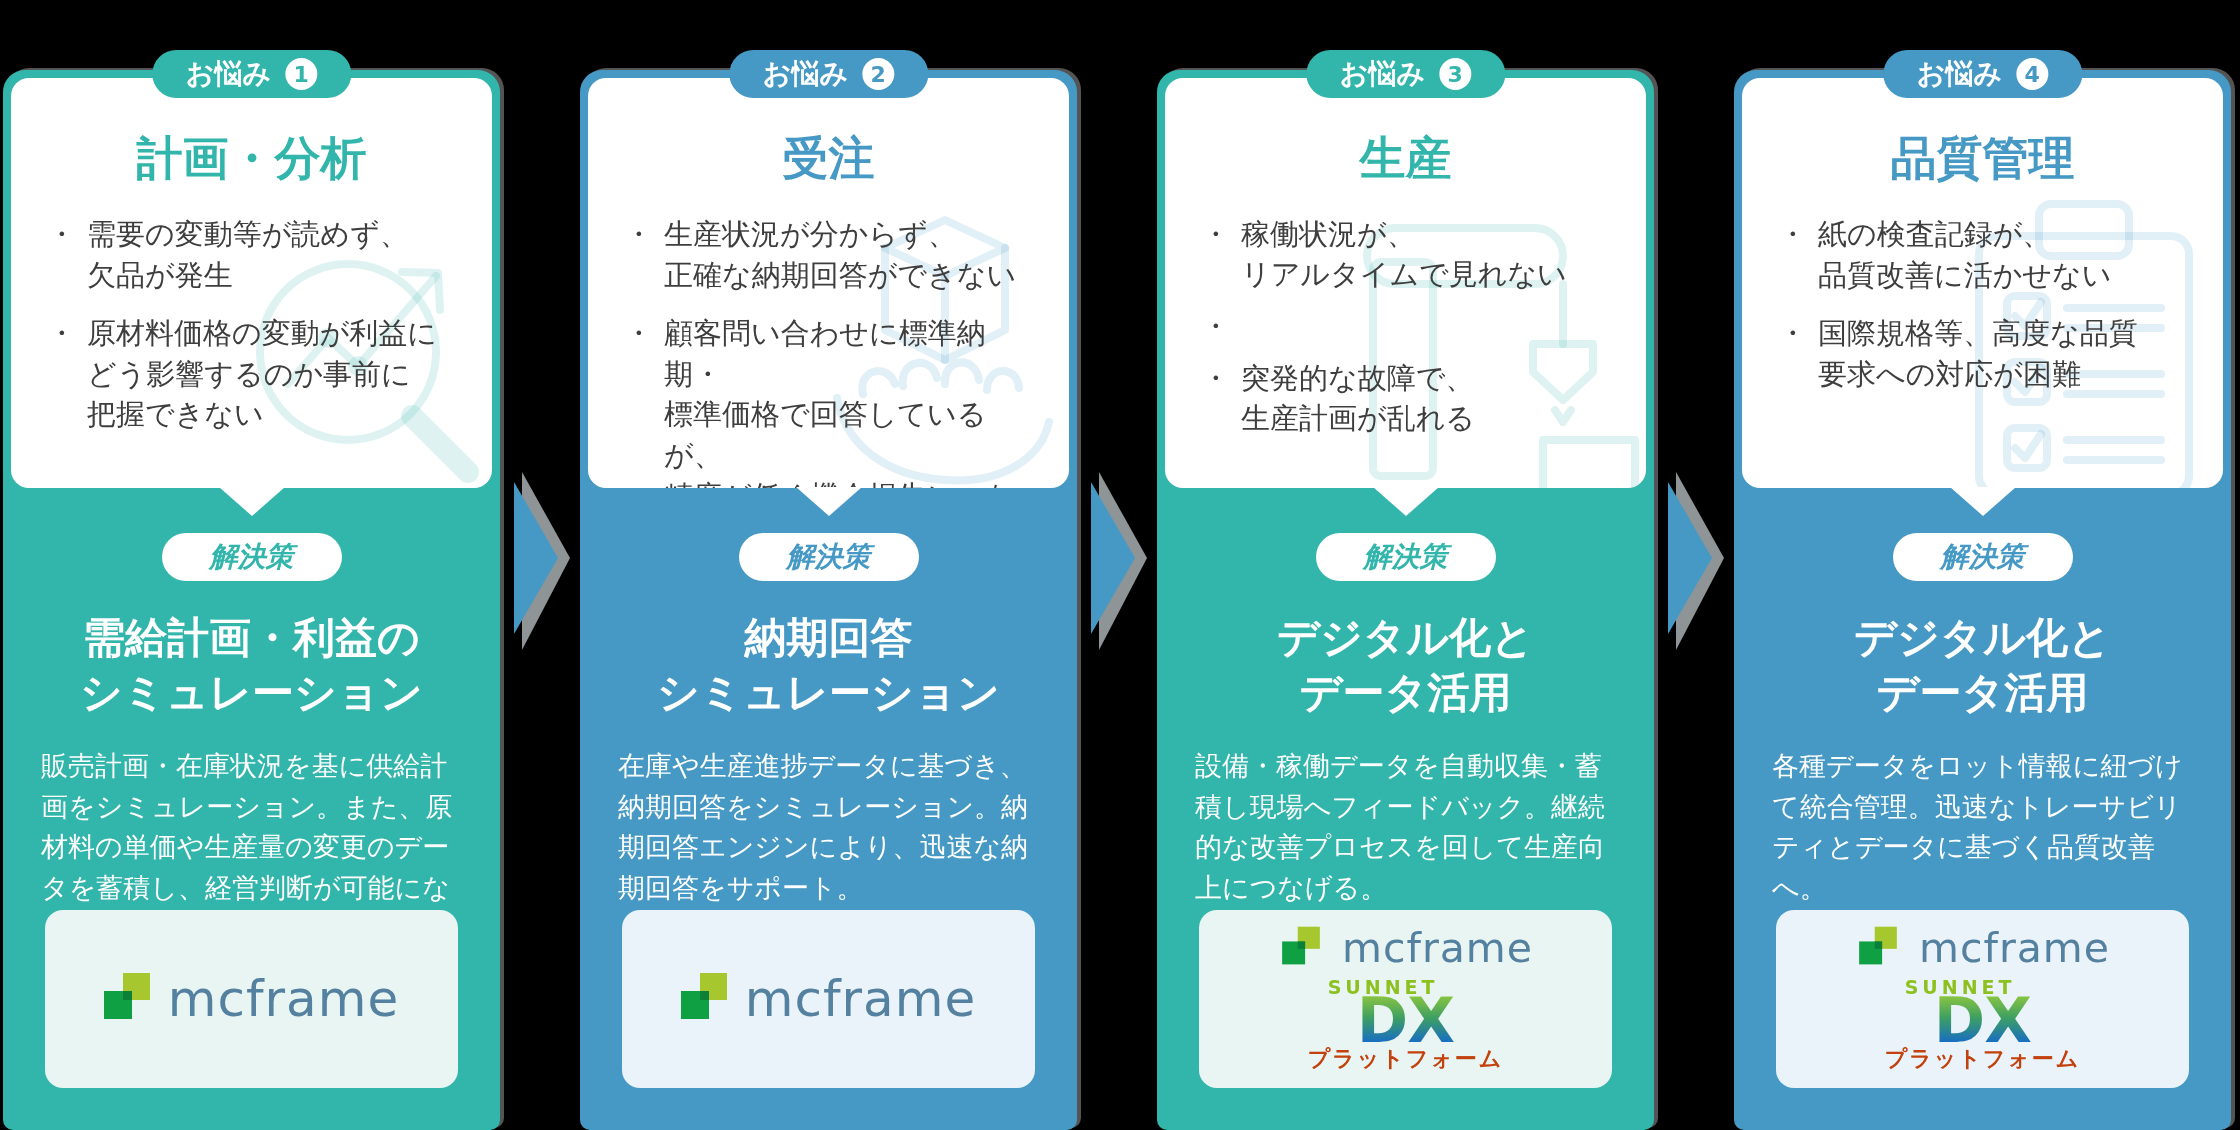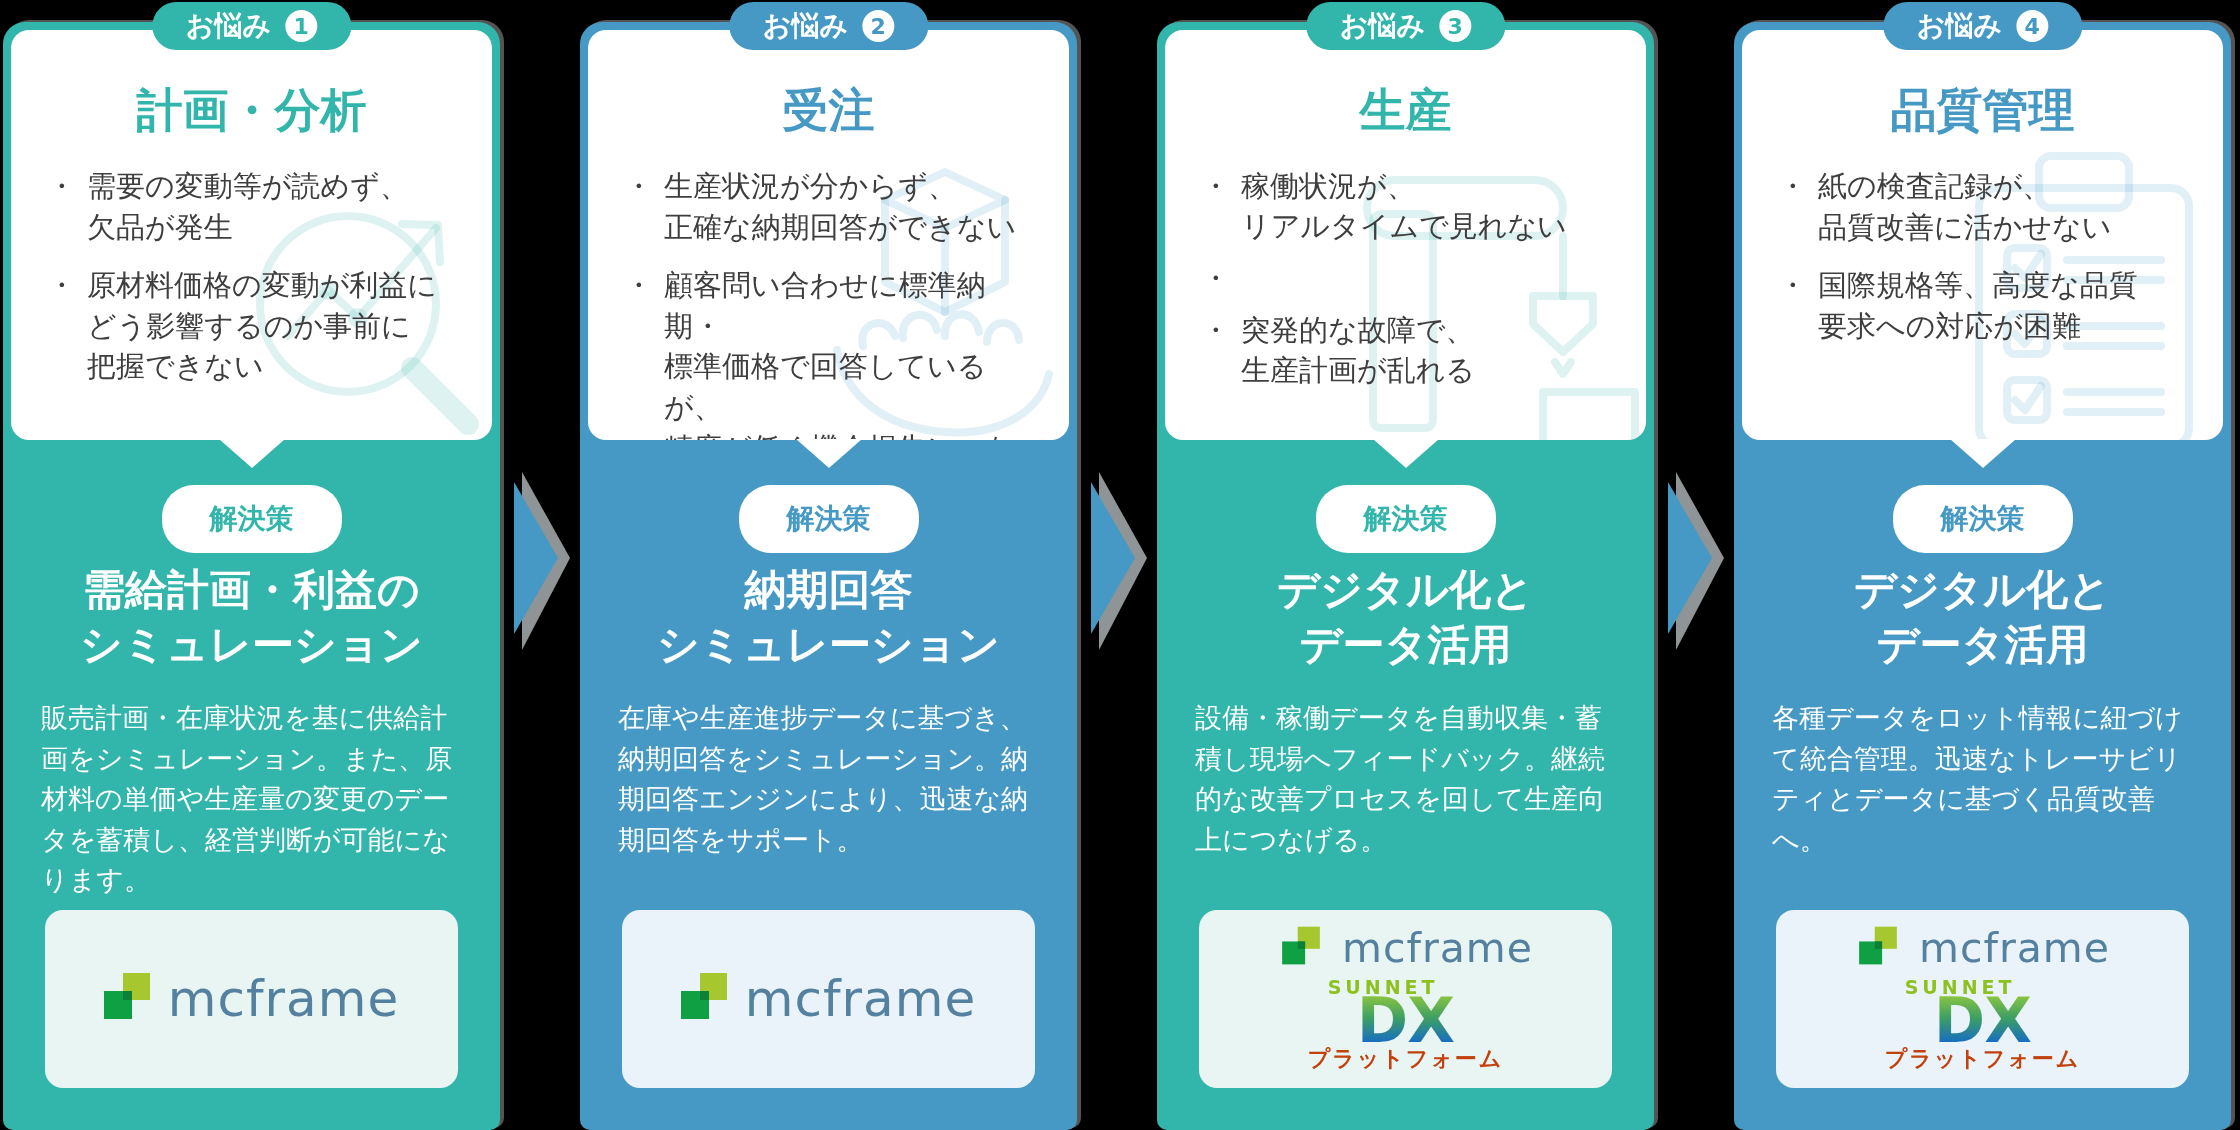--- a/index.html
+++ b/index.html
@@ -3,21 +3,21 @@
 <meta charset="utf-8">
 <style>
   * { margin:0; padding:0; box-sizing:border-box; }
   html,body { width:2240px; height:1130px; }
   body {
     background:#000;
     font-family:"DejaVu Sans", sans-serif;
     position:relative;
     overflow:hidden;
   }
-  .stage { position:absolute; inset:0; display:flex; gap:80px; padding-left:3px; }
+  .stage { position:absolute; inset:0; display:flex; gap:80px; padding-left:3px;margin-top:48px; }
   .column { width:497px; flex:none; position:relative; }
   .column.theme-teal { --accent:#32b5ab; --logo-bg:#e9f5f3; }
   .column.theme-blue { --accent:#4599c4; --logo-bg:#eaf3fa; }
 
   .card {
     position:absolute; top:22px; left:0; right:0; bottom:0;
     background:var(--accent);
     border-radius:22px 22px 10px 10px;
     box-shadow:4px -2px 0 rgba(140,140,140,0.6);
     z-index:1;
@@ -55,22 +55,22 @@
   .bullets .mark { flex:none; width:40px; }
   .btext { white-space:pre-line; }
 
   .bg-icon { position:absolute; z-index:1; }
   .stroke-teal { stroke:rgba(50,181,171,0.16); fill:none; stroke-width:8; stroke-linecap:round; stroke-linejoin:round; }
   .stroke-blue { stroke:rgba(69,153,196,0.16); fill:none; stroke-width:8; stroke-linecap:round; stroke-linejoin:round; }
 
   .sol-pill {
     position:absolute; top:463px; left:50%; transform:translateX(-50%);
     background:#fff; color:var(--accent);
-    font-size:28px; font-weight:bold; padding:15px 48px;
-    border-radius:32px; white-space:nowrap; z-index:2;
+    font-size:28px; font-weight:bold; padding:5px 48px;
+    border-radius:32px; white-space:nowrap; z-index:2;font-style:italic;
   }
   .sol-title {
     position:absolute; top:540px; left:0; right:0;
     text-align:center; color:#fff; font-size:42px; font-weight:bold;
     line-height:1.32; white-space:pre-line; z-index:2;
   }
   .sol-body {
     position:absolute; top:676px; left:38px; right:38px;
     color:#fff; font-size:27px; line-height:1.5; z-index:2;
   }

